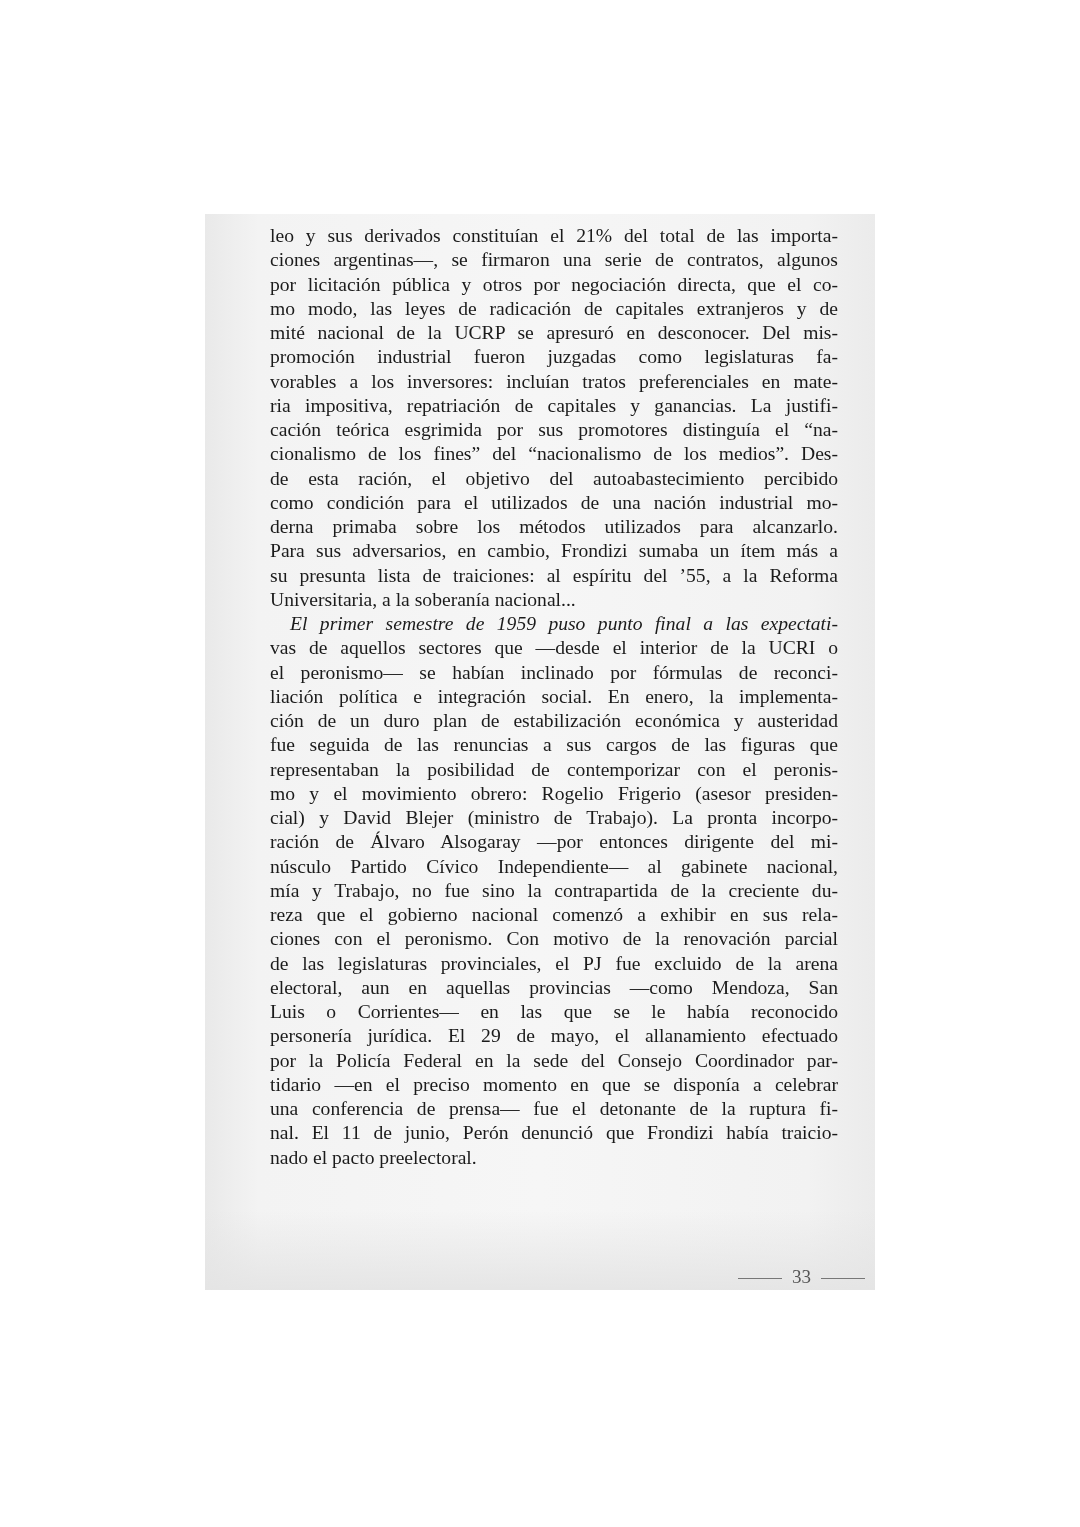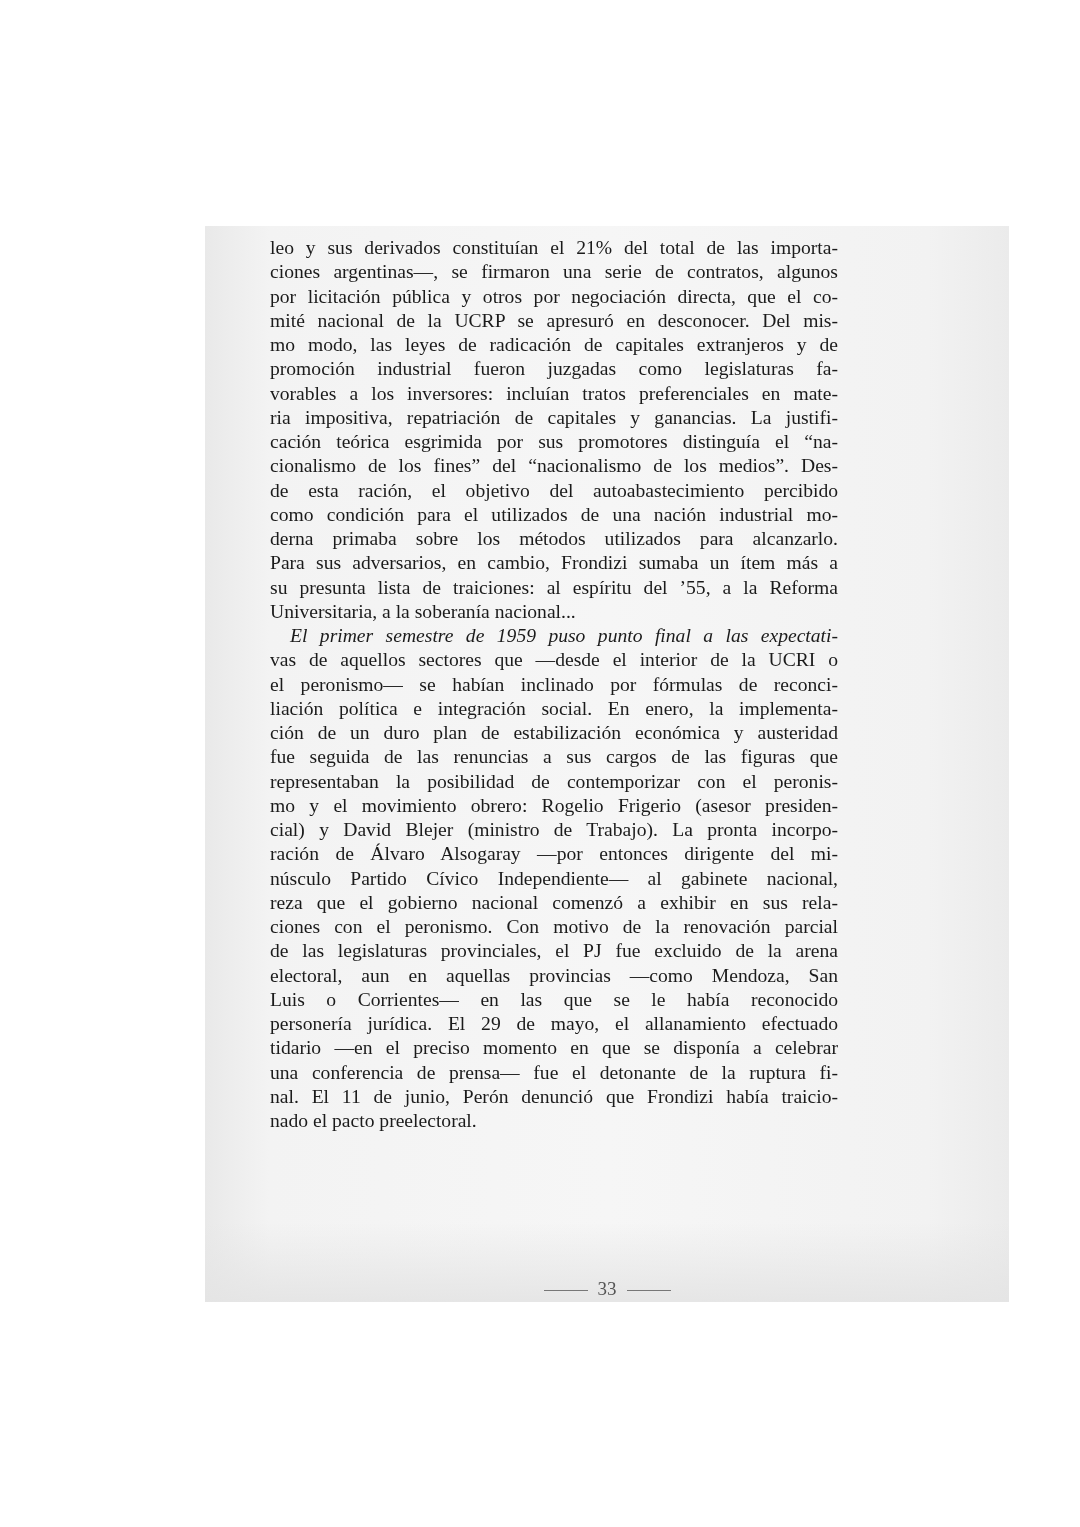--- a/index.html
+++ b/index.html
@@ -9,22 +9,22 @@
     }
     body {
       width: 1080px;
       height: 1527px;
       position: relative;
       overflow: hidden;
     }
     .page-scan {
       position: absolute;
       left: 205px;
-      top: 226px;
-      width: 804px;
+      top: 214px;
+      width: 670px;
       height: 1076px;
       background: linear-gradient(90deg, #e9e9e9 0%, #f3f3f3 8%, #f6f6f6 50%, #f2f2f2 90%, #ebebeb 100%);
     }
     .page-scan::after {
       content: "";
       position: absolute;
       left: 0; right: 0; bottom: 0;
       height: 80px;
       background: linear-gradient(180deg, rgba(235,235,235,0) 0%, rgba(228,228,228,0.9) 100%);
     }
@@ -51,21 +51,21 @@
     }
     .line.indent {
       padding-left: 20px;
       font-style: italic;
     }
     .folio {
       position: absolute;
       left: 0;
       right: 0;
       top: 1052px;
-      text-align: center;
+      text-align: right;
       font-family: "Liberation Serif", serif;
       font-size: 19px;
       color: #555555;
       z-index: 2;
     }
     .folio .rule {
       display: inline-block;
       width: 44px;
       height: 1px;
       background: #777777;
@@ -76,22 +76,22 @@
 </head>
 <body>
 
 <div class="page-scan">
   <div class="text-block">
 
     <div>
       <span class="line">leo y sus derivados constituían el 21% del total de las importa-</span>
       <span class="line">ciones argentinas—, se firmaron una serie de contratos, algunos</span>
       <span class="line">por licitación pública y otros por negociación directa, que el co-</span>
+      <span class="line">mo modo, las leyes de radicación de capitales extranjeros y de</span>
       <span class="line">mité nacional de la UCRP se apresuró en desconocer. Del mis-</span>
-      <span class="line">mo modo, las leyes de radicación de capitales extranjeros y de</span>
       <span class="line">promoción industrial fueron juzgadas como legislaturas fa-</span>
       <span class="line">vorables a los inversores: incluían tratos preferenciales en mate-</span>
       <span class="line">ria impositiva, repatriación de capitales y ganancias. La justifi-</span>
       <span class="line">cación teórica esgrimida por sus promotores distinguía el “na-</span>
       <span class="line">cionalismo de los fines” del “nacionalismo de los medios”. Des-</span>
       <span class="line">de esta ración, el objetivo del autoabastecimiento percibido</span>
       <span class="line">como condición para el utilizados de una nación industrial mo-</span>
       <span class="line">derna primaba sobre los métodos utilizados para alcanzarlo.</span>
       <span class="line">Para sus adversarios, en cambio, Frondizi sumaba un ítem más a</span>
       <span class="line">su presunta lista de traiciones: al espíritu del ’55, a la Reforma</span>
@@ -103,26 +103,28 @@
       <span class="line">vas de aquellos sectores que —desde el interior de la UCRI o</span>
       <span class="line">el peronismo— se habían inclinado por fórmulas de reconci-</span>
       <span class="line">liación política e integración social. En enero, la implementa-</span>
       <span class="line">ción de un duro plan de estabilización económica y austeridad</span>
       <span class="line">fue seguida de las renuncias a sus cargos de las figuras que</span>
       <span class="line">representaban la posibilidad de contemporizar con el peronis-</span>
       <span class="line">mo y el movimiento obrero: Rogelio Frigerio (asesor presiden-</span>
       <span class="line">cial) y David Blejer (ministro de Trabajo). La pronta incorpo-</span>
       <span class="line">ración de Álvaro Alsogaray —por entonces dirigente del mi-</span>
       <span class="line">núsculo Partido Cívico Independiente— al gabinete nacional,</span>
+      <span class="line">mía y Trabajo, no fue sino la contrapartida de la creciente du-</span>
       <span class="line">reza que el gobierno nacional comenzó a exhibir en sus rela-</span>
       <span class="line">ciones con el peronismo. Con motivo de la renovación parcial</span>
       <span class="line">de las legislaturas provinciales, el PJ fue excluido de la arena</span>
       <span class="line">electoral, aun en aquellas provincias —como Mendoza, San</span>
       <span class="line">Luis o Corrientes— en las que se le había reconocido</span>
       <span class="line">personería jurídica. El 29 de mayo, el allanamiento efectuado</span>
+      <span class="line">por la Policía Federal en la sede del Consejo Coordinador par-</span>
       <span class="line">tidario —en el preciso momento en que se disponía a celebrar</span>
       <span class="line">una conferencia de prensa— fue el detonante de la ruptura fi-</span>
       <span class="line">nal. El 11 de junio, Perón denunció que Frondizi había traicio-</span>
       <span class="line last">nado el pacto preelectoral.</span>
     </div>
   </div>
 
   <div class="folio">
     <span class="rule"></span><span>33</span><span class="rule"></span>
   </div>

